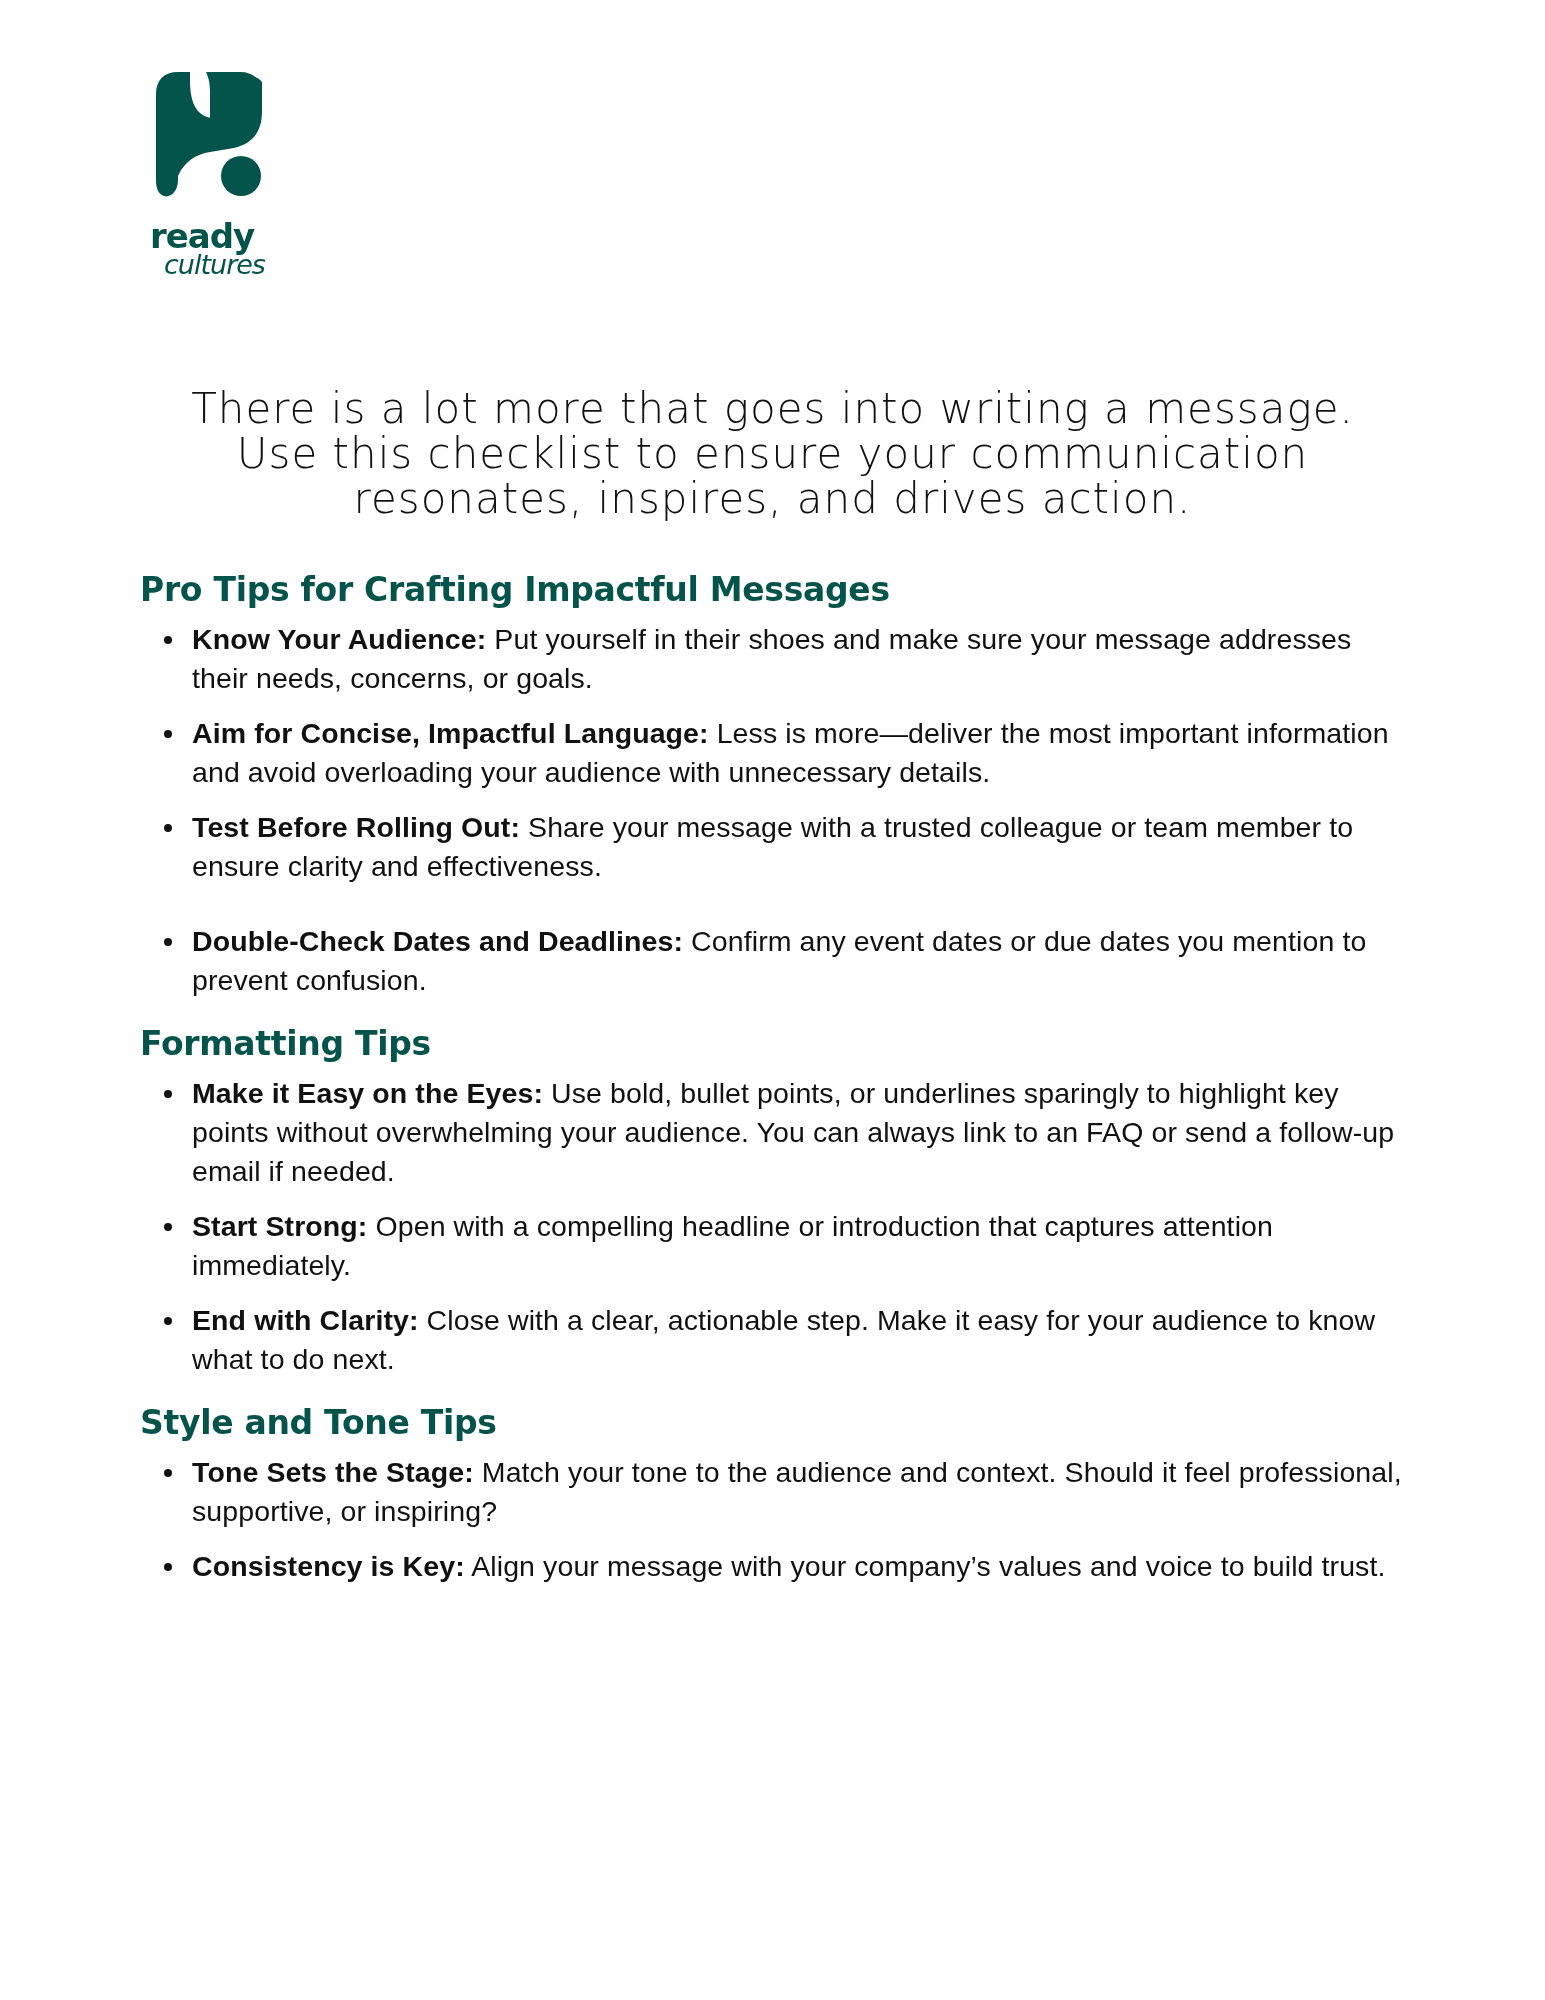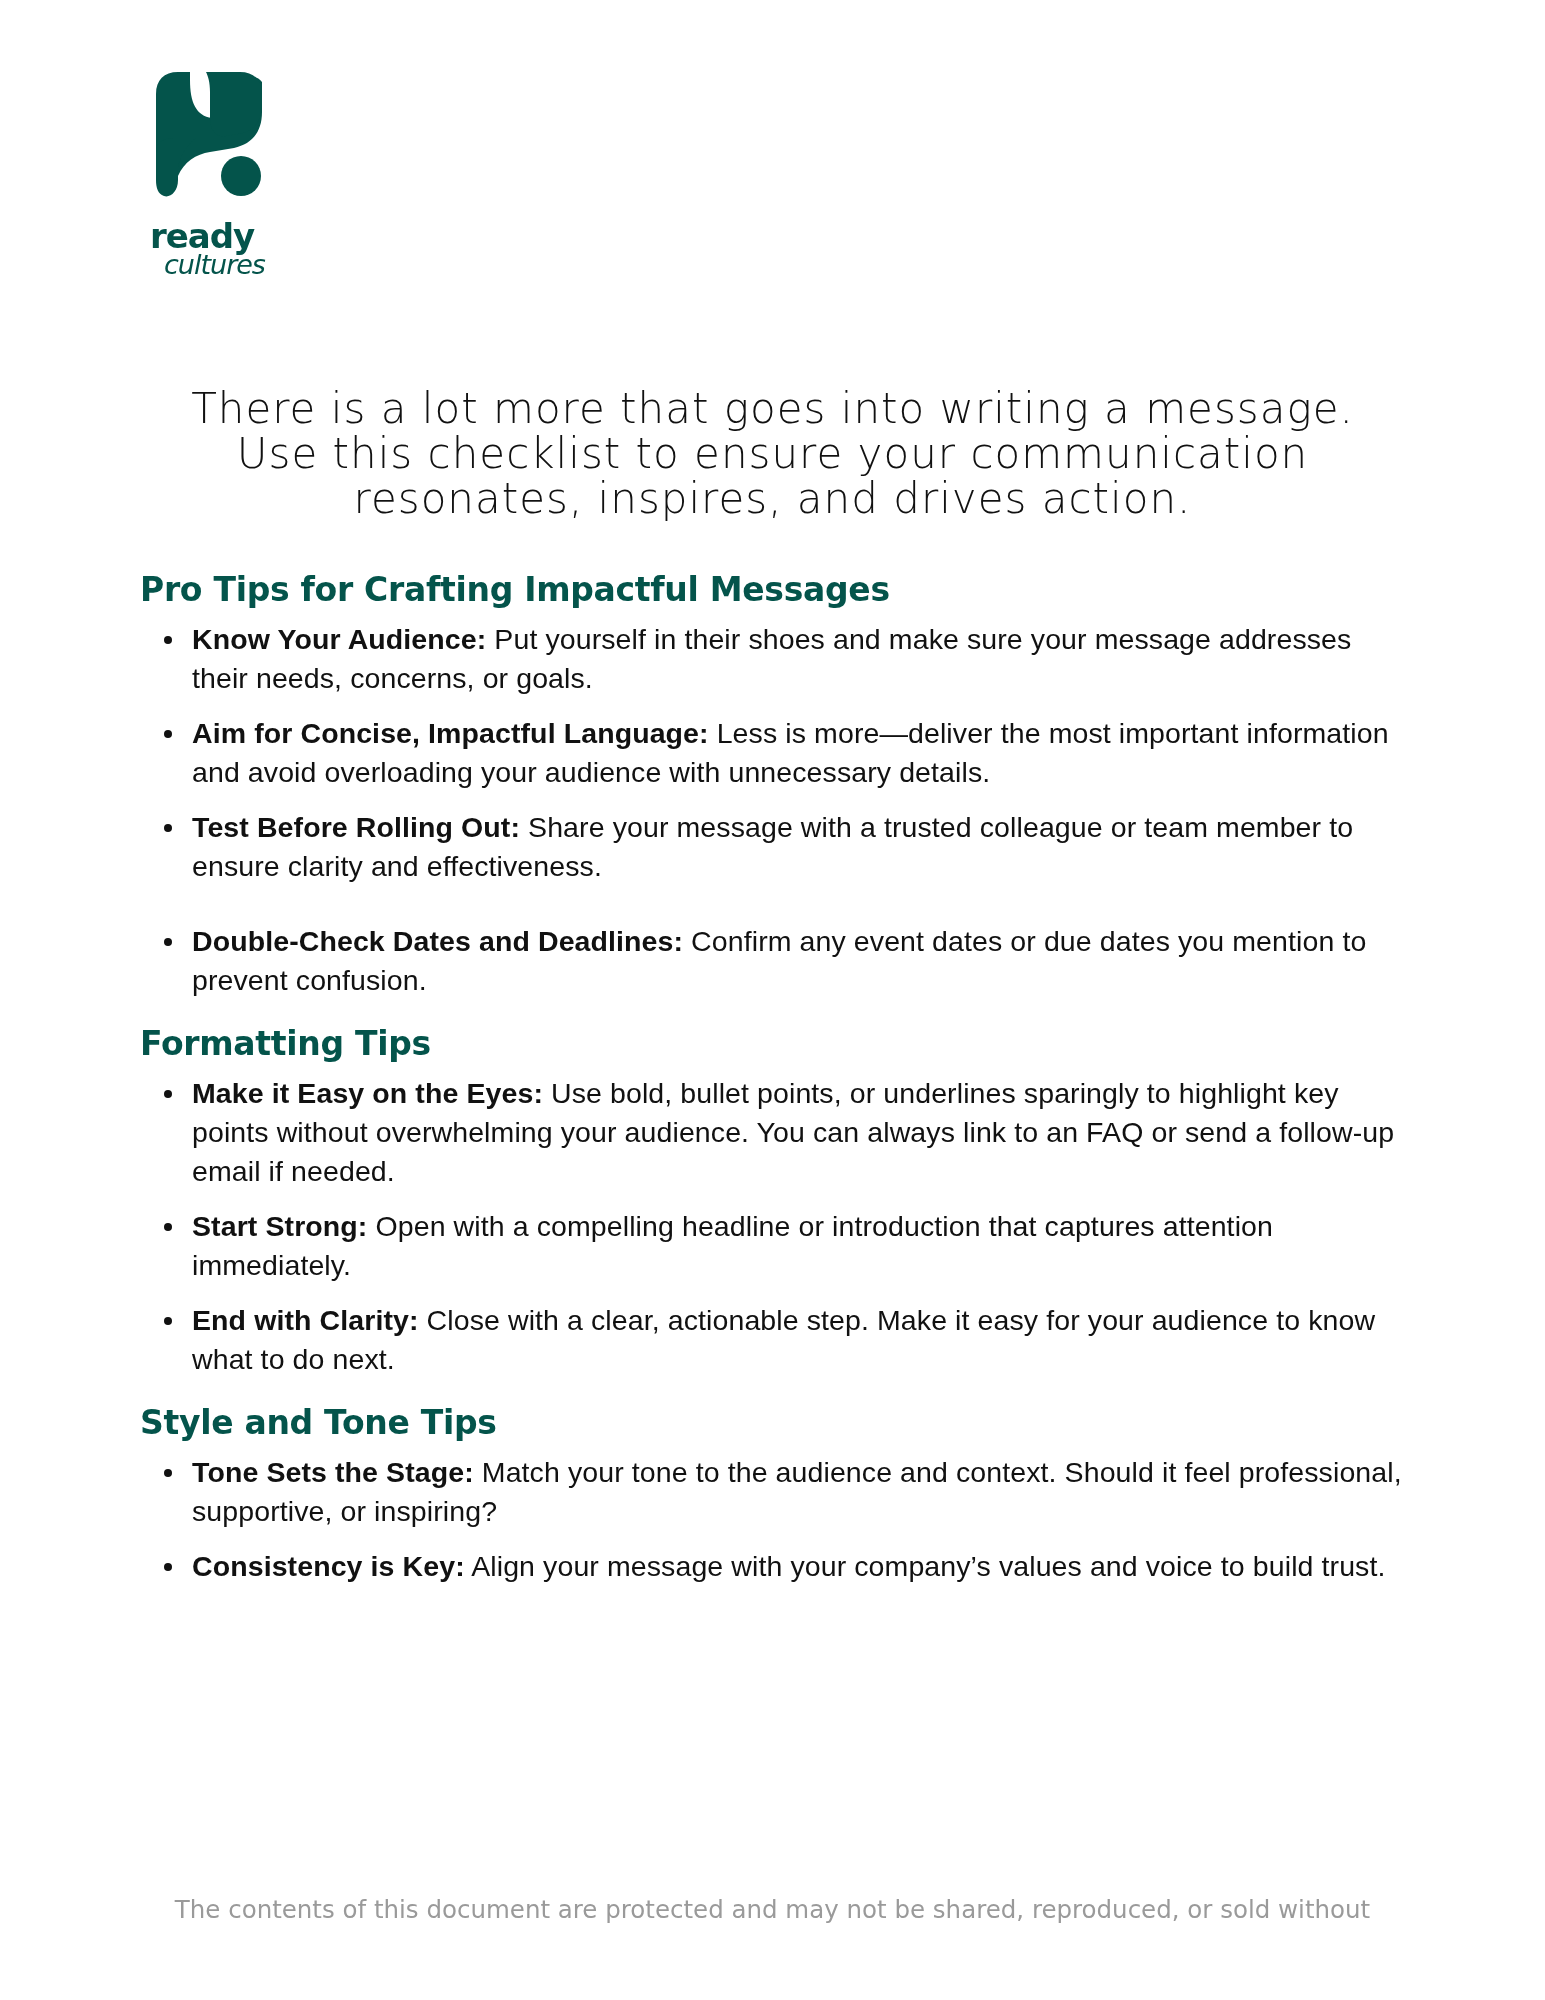--- a/index.html
+++ b/index.html
@@ -212,16 +212,15 @@
         <li class="tip">
           <span class="bullet"></span>
           <span class="tip-title">Consistency is Key:</span><span class="tip-body"> Align your message with your company’s values and voice to build trust.</span>
         </li>
       </ul>
     </section>
 
   </div>
 
   <p class="footer">
-    <span>The contents of this document are protected and may not be shared, reproduced, or sold without</span>
   </p>
 
 </div>
 
 </body></html>

